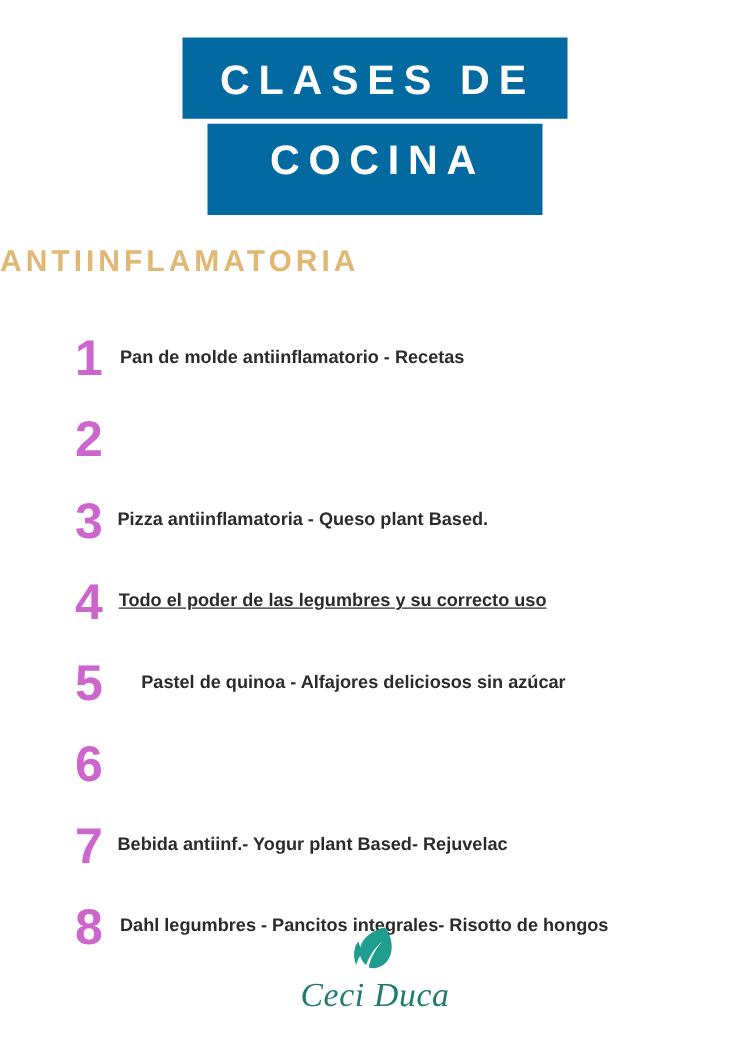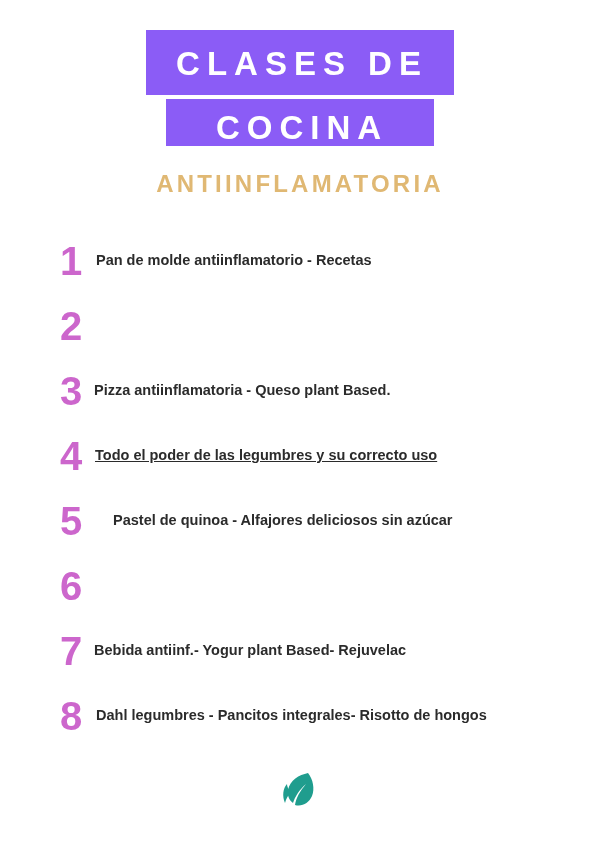--- a/index.html
+++ b/index.html
@@ -25,45 +25,45 @@
   .header {
     padding-top: 30px;
     text-align: center;
   }
   .title-block {
     display: inline-block;
     position: relative;
   }
   .title-line {
     display: block;
-    background: #8b5cf6;
+    background: #0369a1;
     color: #ffffff;
     font-weight: 700;
     letter-spacing: 7px;
     line-height: 1;
     font-family: "Liberation Sans", sans-serif;
   }
   .title-line-1 {
     font-size: 33px;
     padding: 17px 26px 15px 30px;
     margin: 0 auto;
   }
   .title-line-2 {
     font-size: 33px;
-    padding: 12px 26px 2px 30px;
+    padding: 12px 26px 28px 30px;
     margin: 4px auto 0 auto;
     width: 212px;
   }
   .subtitle {
     margin-top: 24px;
     color: #e0b873;
     font-size: 24px;
     font-weight: 700;
     letter-spacing: 3.2px;
-    text-align: center;
+    text-align: left;
     font-family: "Liberation Sans", sans-serif;
   }
 
   
   .list {
     margin-top: 30px;
     padding: 0 26px 0 60px;
   }
   .row {
     display: flex;
@@ -171,15 +171,16 @@
       <span class="txt">Dahl legumbres - Pancitos integrales- Risotto de hongos</span>
     </div>
 
   </div>
 
   <div class="footer">
     <svg class="leaf-icon" viewBox="0 0 46 40" aria-hidden="true">
       <path d="M31 3 C22 5 13 10 11 20 C10 25 12 30 16 33 C18 27 22 20 29 14 C23 21 19 28 18 35 C25 37 32 33 35 26 C38 19 36 9 31 3 Z" fill="#1f9d8e"></path>
       <path d="M10 14 C6 18 5 26 8 33 C9 29 11 25 14 22 C11 19 10 16 10 14 Z" fill="#1f9d8e"></path>
     </svg>
+    <div class="brand">Ceci Duca</div>
   </div>
 
 </div>
 
 </body></html>

